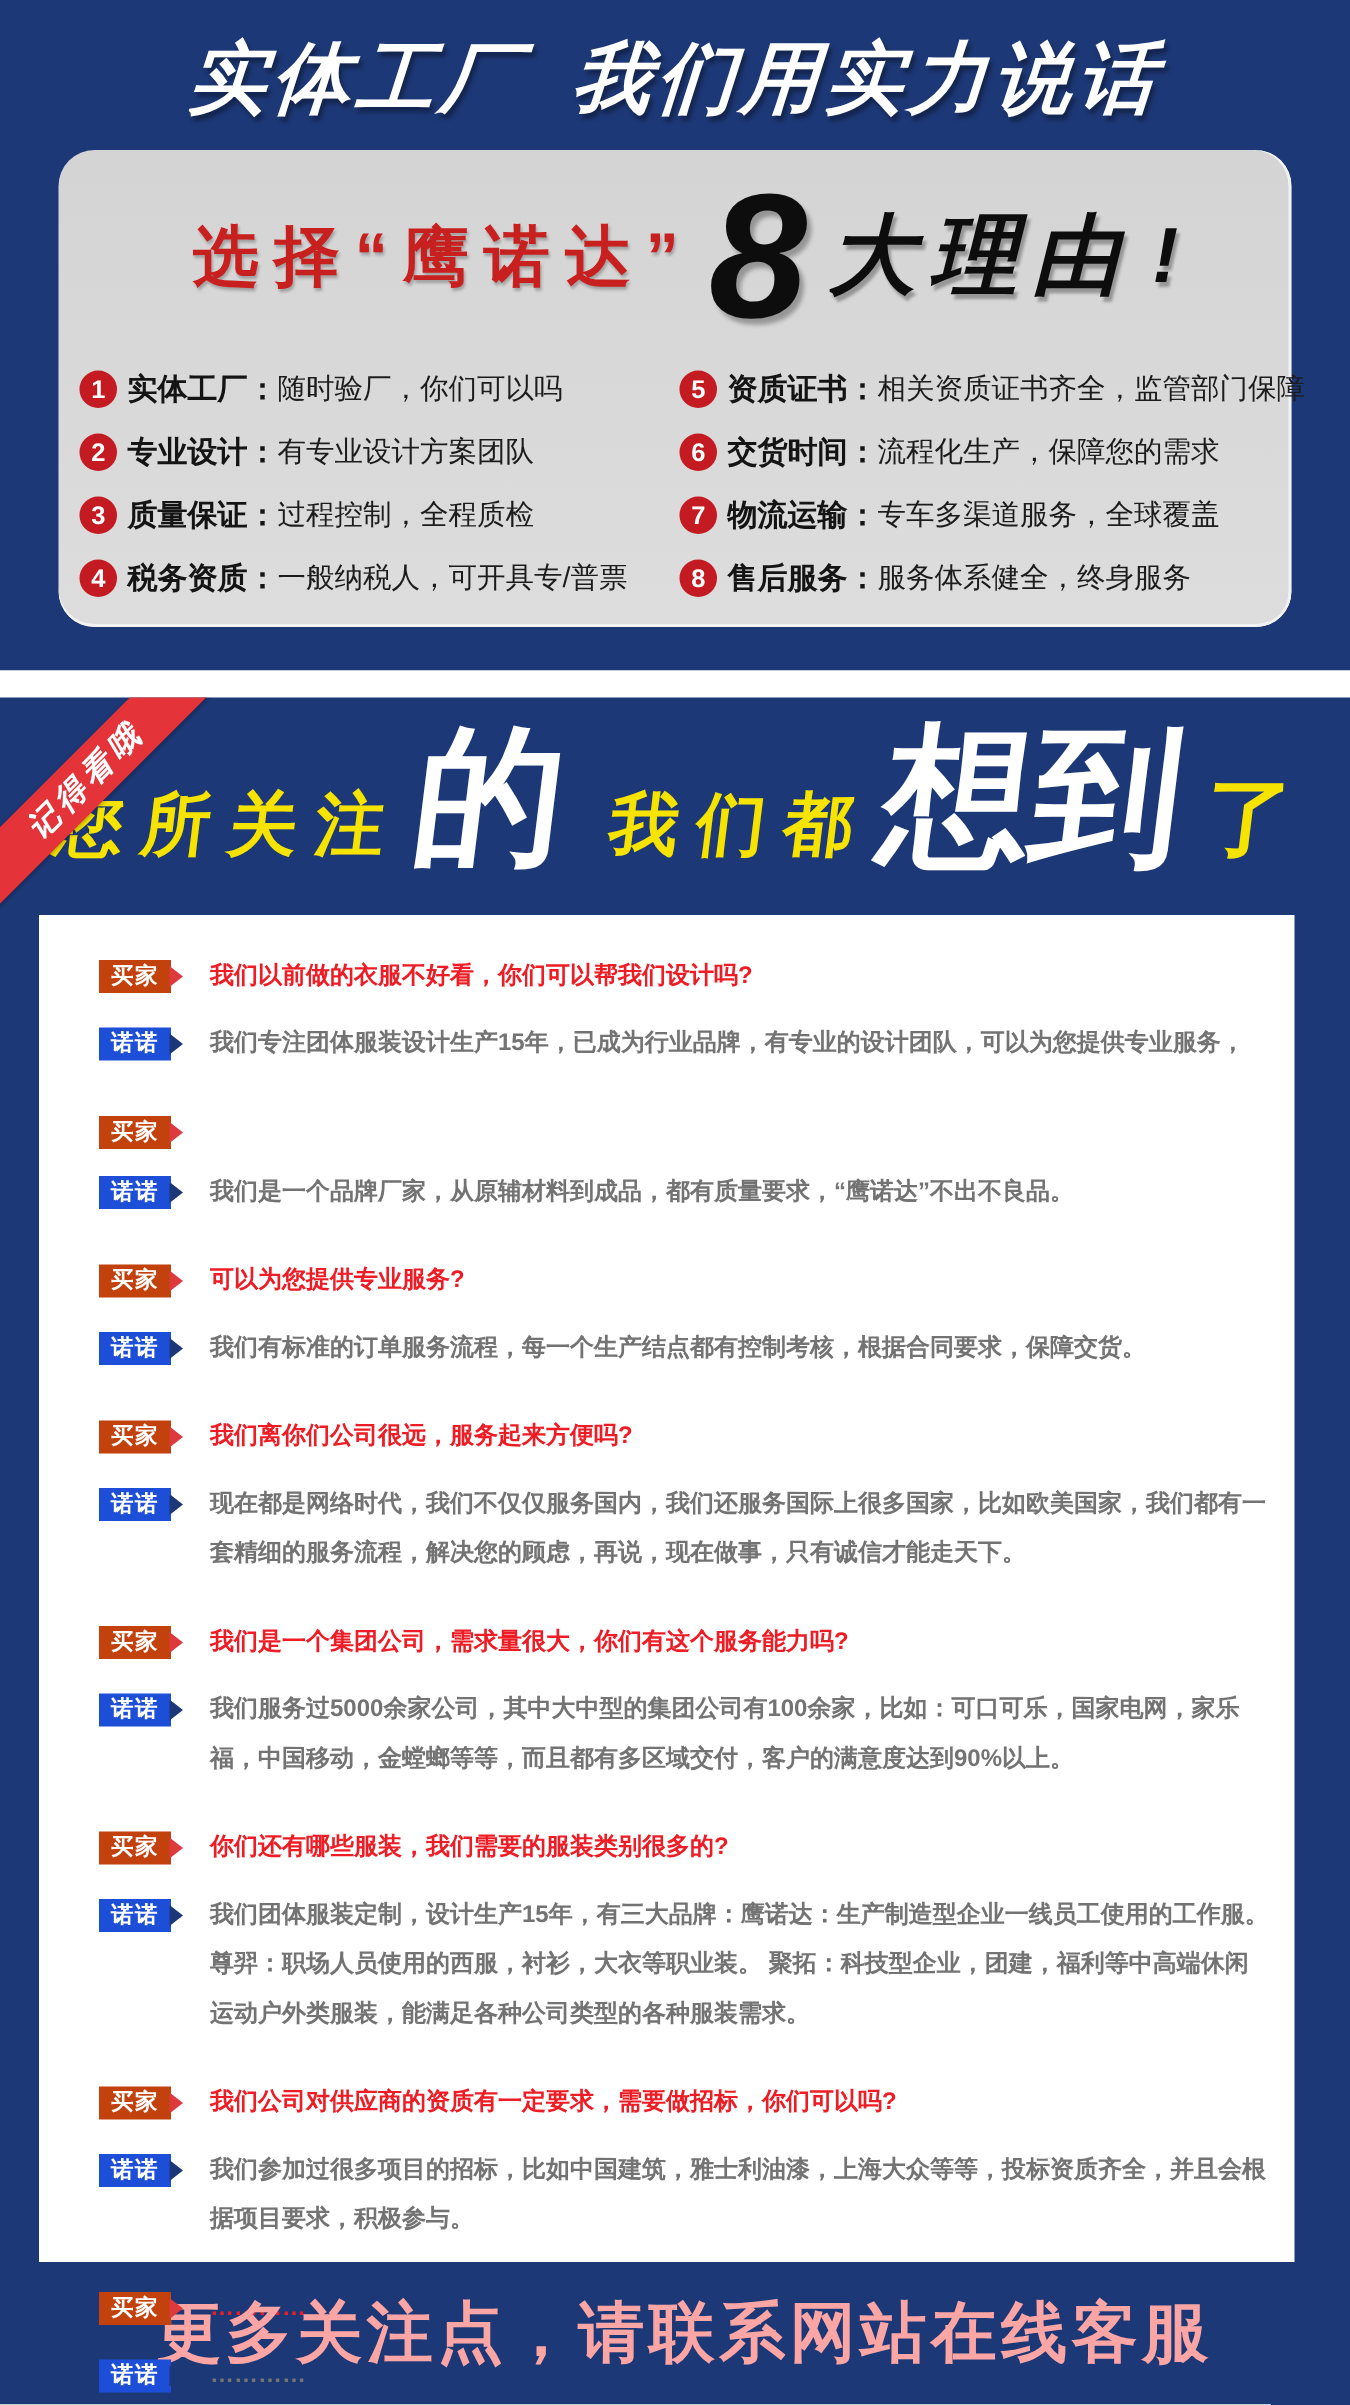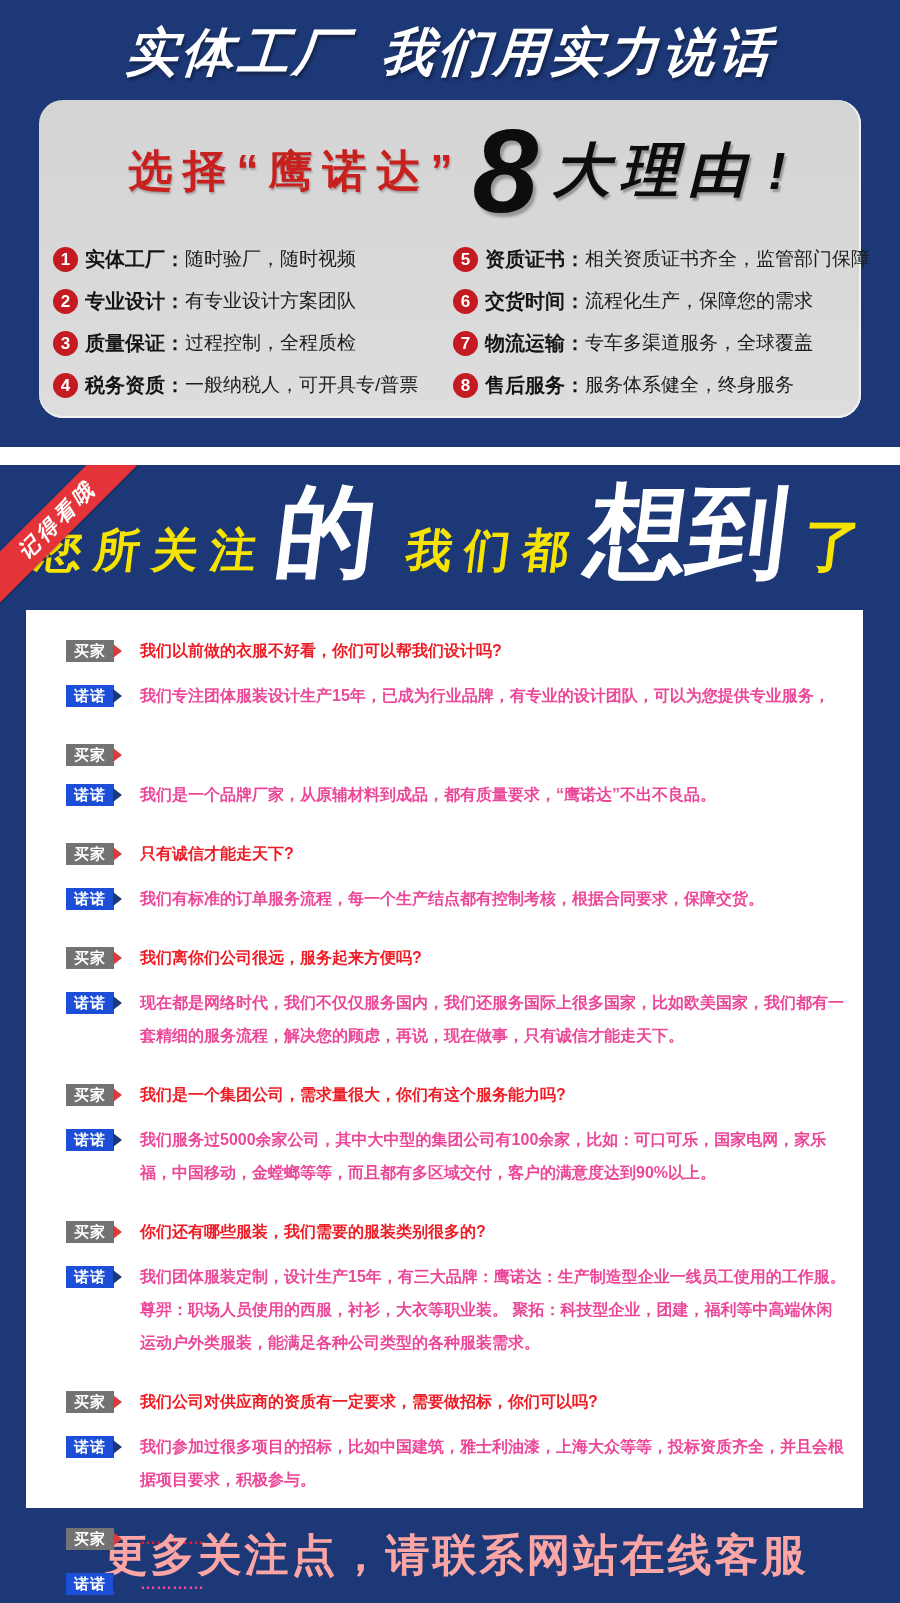--- a/index.html
+++ b/index.html
@@ -123,30 +123,30 @@
     margin: 6px 26px 0 0;
     color: #ffffff; font-size: 15px; font-weight: 800;
     line-height: 22px; text-align: center;
     letter-spacing: 1px;
   }
   .tag::after {
     content: ""; position: absolute; right: -8px; top: 4px;
     border-top: 7px solid transparent;
     border-bottom: 7px solid transparent;
   }
-  .tag.buyer { background: #737373; }
+  .tag.buyer { background: #c2410c; }
   .tag.buyer::after { border-left: 9px solid #dd3a3e; }
   .tag.seller { background: #1d4ed8; }
   .tag.seller::after { border-left: 9px solid #1d3876; }
   .q-text {
     color: #ee1c25; font-size: 16px; font-weight: 800;
     line-height: 33px; margin-top: 0px;
   }
   .a-text {
-    color: #ec4899; font-size: 16px; font-weight: 600;
+    color: #737373; font-size: 16px; font-weight: 600;
     line-height: 33px;
   }
 
   
   .footer {
     height: 95px;
     display: flex; align-items: center; justify-content: center;
     color: #fca5a5; font-size: 44px; font-weight: 800;
     letter-spacing: 3px; white-space: nowrap; padding-left: 12px;
   }
@@ -162,21 +162,21 @@
       <span class="bt-red">选择“鹰诺达”</span>
       <span class="bt-eight">8</span>
       <span class="bt-black">大理由</span>
       <span class="bt-exclaim">!</span>
     </div>
 
     <div class="reason-grid">
       <div class="reason">
         <span class="num">1</span>
         <span class="rlabel">实体工厂：</span>
-        <span class="rdesc">随时验厂，随时视频</span>
+        <span class="rdesc">随时验厂，你们可以吗</span>
       </div>
       <div class="reason">
         <span class="num">2</span>
         <span class="rlabel">专业设计：</span>
         <span class="rdesc">有专业设计方案团队</span>
       </div>
       <div class="reason">
         <span class="num">3</span>
         <span class="rlabel">质量保证：</span>
         <span class="rdesc">过程控制，全程质检</span>
@@ -242,21 +242,21 @@
       </div>
       <div class="qa-row a">
         <span class="tag seller">诺诺</span>
         <span class="a-text">我们是一个品牌厂家，从原辅材料到成品，都有质量要求，“鹰诺达”不出不良品。</span>
       </div>
     </div>
 
     <div class="pair">
       <div class="qa-row q">
         <span class="tag buyer">买家</span>
-        <span class="q-text">只有诚信才能走天下?</span>
+        <span class="q-text">可以为您提供专业服务?</span>
       </div>
       <div class="qa-row a">
         <span class="tag seller">诺诺</span>
         <span class="a-text">我们有标准的订单服务流程，每一个生产结点都有控制考核，根据合同要求，保障交货。</span>
       </div>
     </div>
 
     <div class="pair">
       <div class="qa-row q">
         <span class="tag buyer">买家</span>

